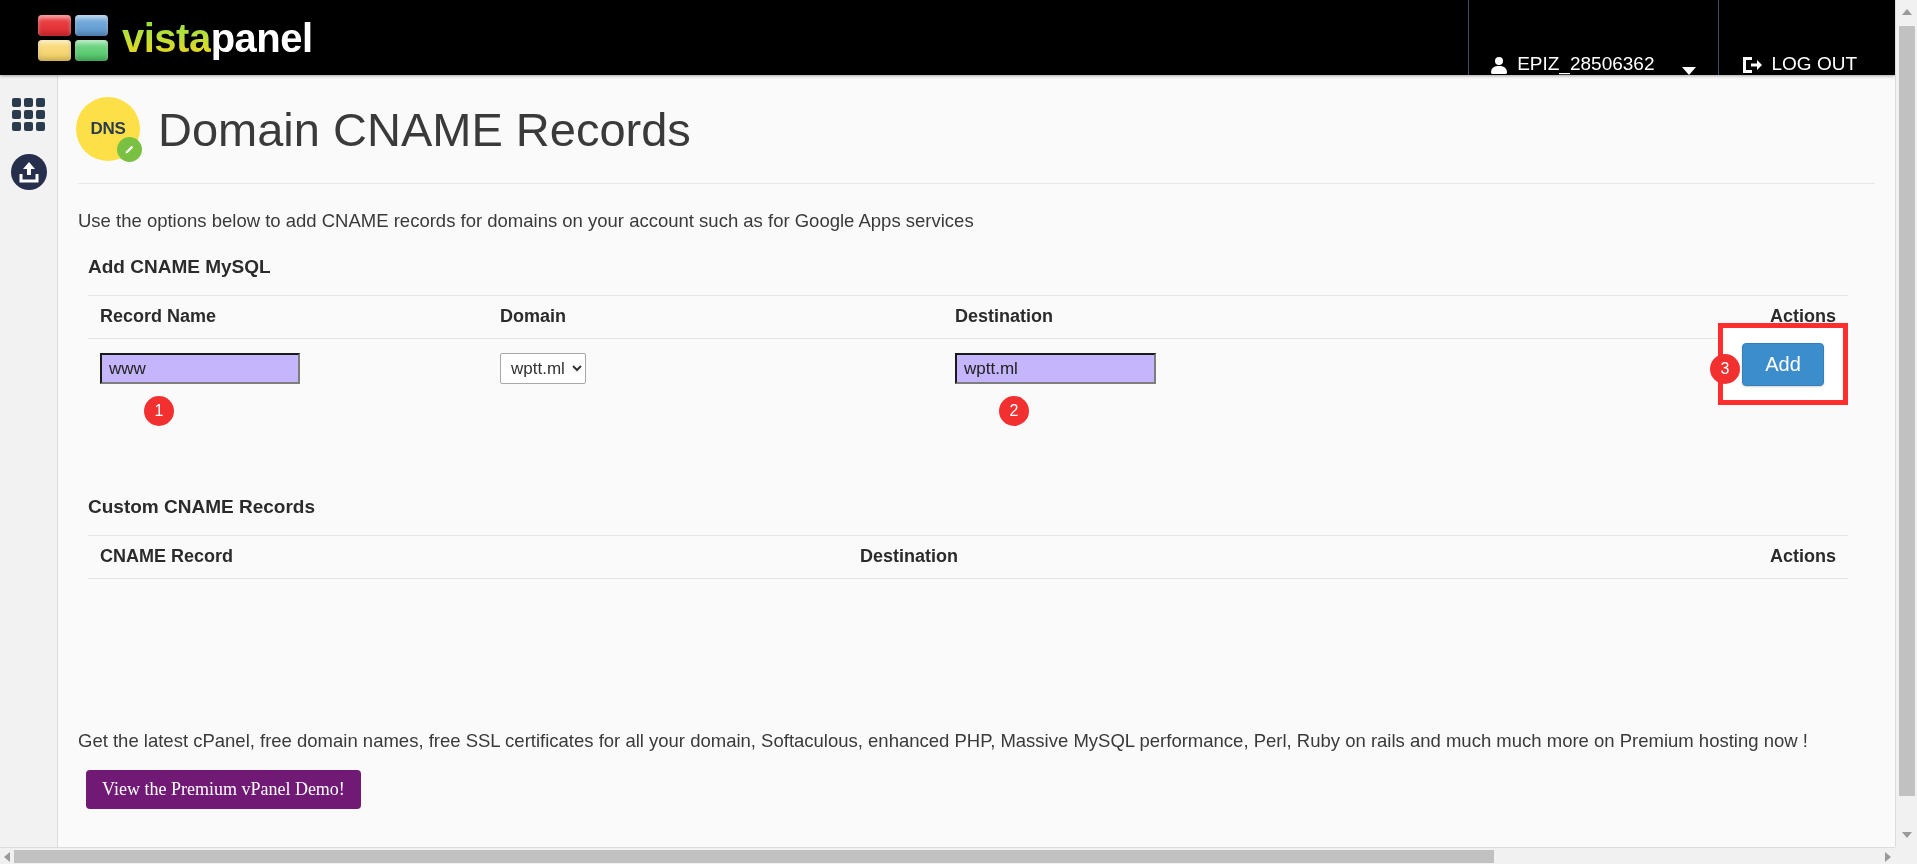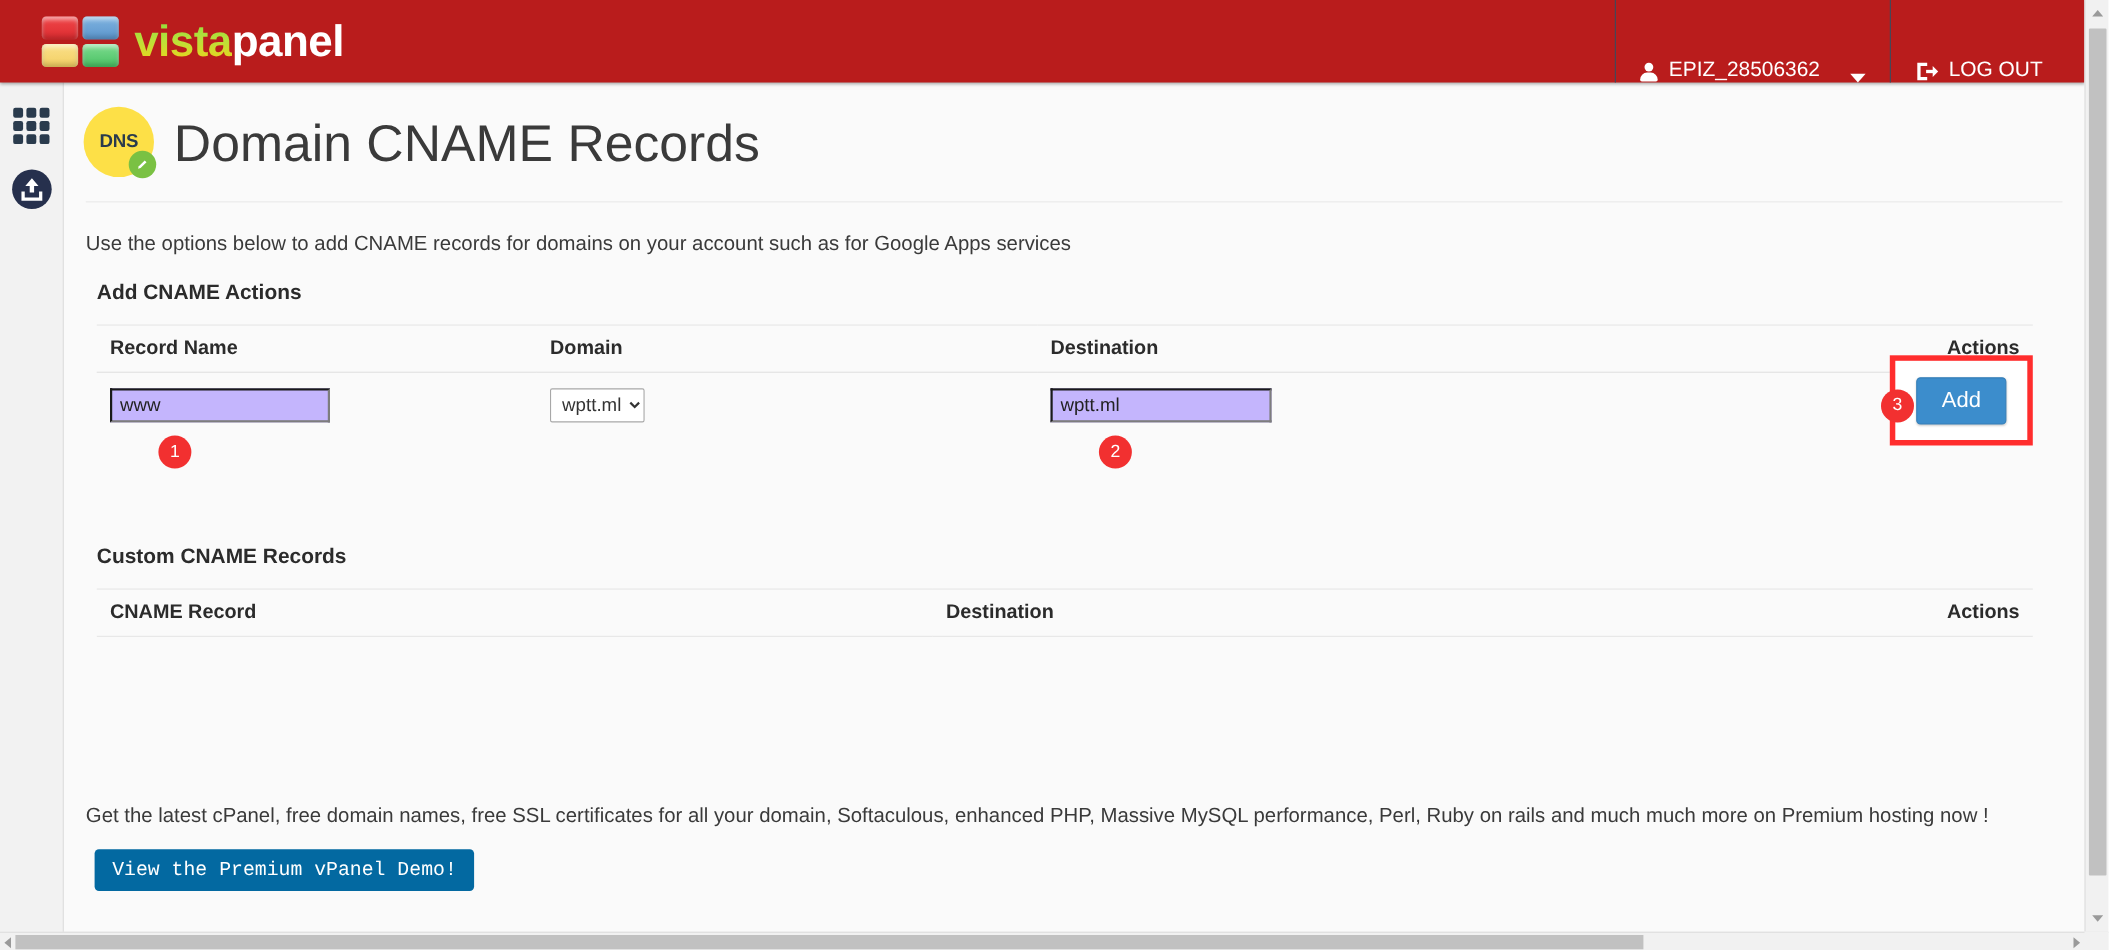--- a/index.html
+++ b/index.html
@@ -18,21 +18,21 @@
     overflow: hidden;
     background: #fafafa;
   }
 
   
   .navbar {
     position: absolute;
     top: 0; left: 0;
     width: 1895px;
     height: 75px;
-    background: #b91c1c;
+    background: #000000;
     display: flex;
     align-items: center;
     z-index: 30;
     box-shadow: 0 1px 3px rgba(0,0,0,0.35);
   }
   .brand {
     display: flex;
     align-items: center;
     padding-left: 38px;
     gap: 14px;
@@ -280,30 +280,30 @@
     position: absolute;
     left: 20px;
     top: 646px;
     width: 1790px;
     font-size: 18.5px;
     color: #3a3a3a;
     line-height: 40px;
   }
   .promo-btn {
     display: inline-block;
-    background: #0369a1;
+    background: #701a75;
     color: #ffffff;
     border: 0;
     border-radius: 4px;
     font-size: 18px;
     padding: 9px 16px;
     margin-left: 8px;
     vertical-align: -8px;
     cursor: pointer;
-    font-family: Liberation Mono, monospace;
+    font-family: Liberation Serif, serif;
   }
 
   
   .vscroll {
     position: absolute;
     top: 0; right: 0;
     width: 22px; height: 847px;
     background: #f1f1f1;
     border-left: 1px solid #dcdcdc;
     z-index: 40;
@@ -415,21 +415,21 @@
           </svg>
         </span>
       </div>
       <h1 class="page-title">Domain CNAME Records</h1>
     </div>
 
     <hr class="hr-light">
 
     <div class="intro">Use the options below to add CNAME records for domains on your account such as for Google Apps services</div>
 
-    <div class="section-heading">Add CNAME Actions</div>
+    <div class="section-heading">Add CNAME MySQL</div>
 
     <table class="grid">
       <colgroup>
         <col style="width:400px">
           <col style="width:455px">
           <col style="width:565px">
           <col style="width:340px">
       </colgroup>
       <thead>
         <tr>

